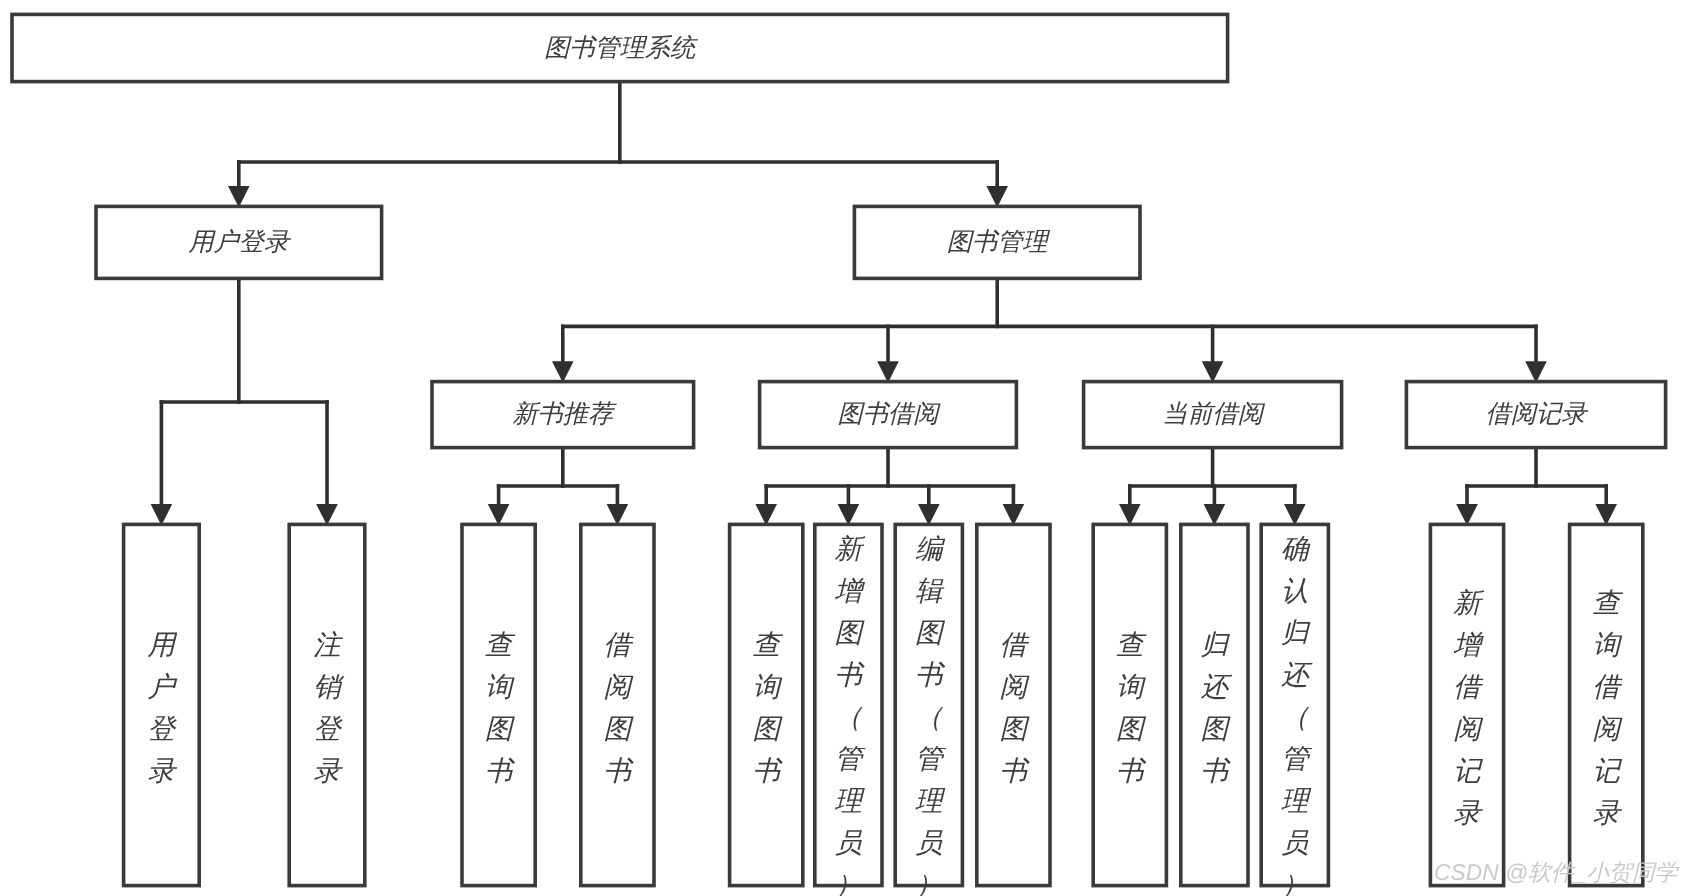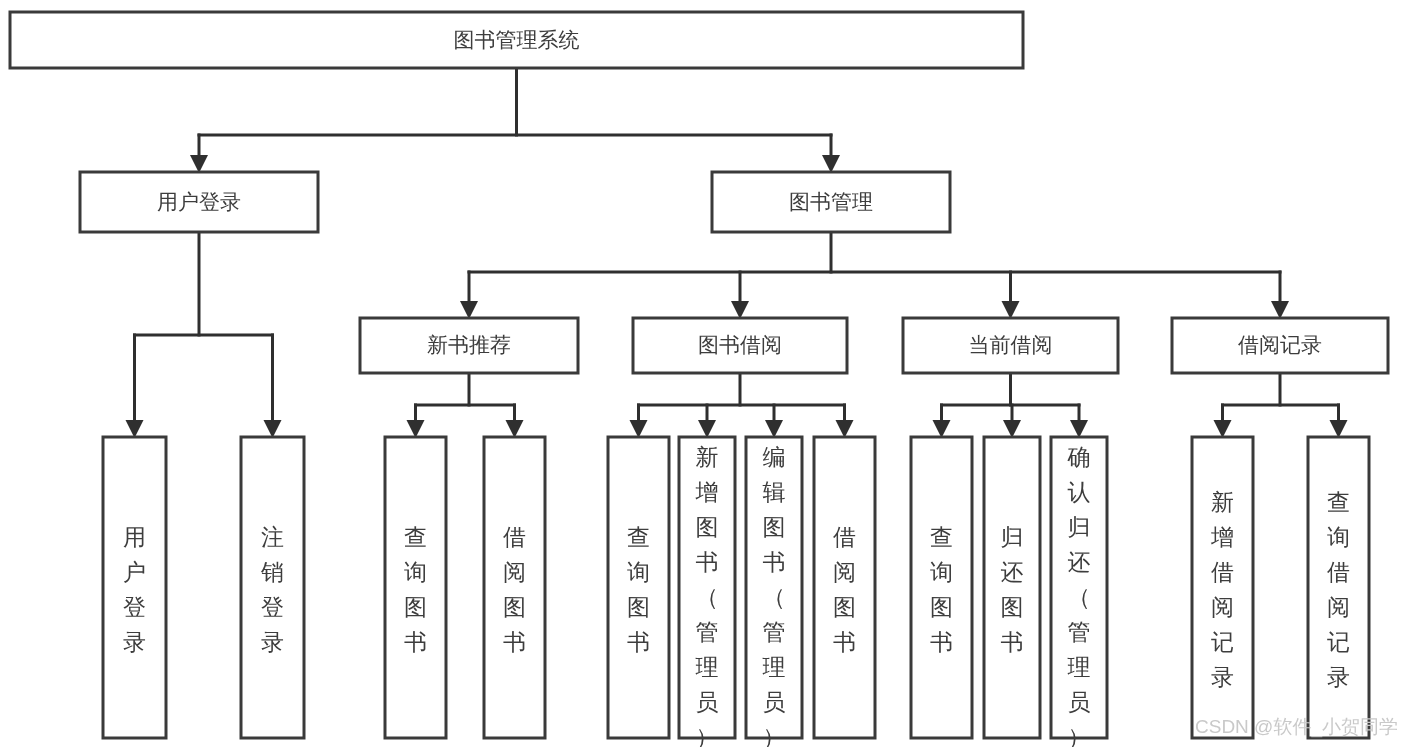--- a/index.html
+++ b/index.html
@@ -14,20 +14,21 @@
     font-family: "Liberation Sans", "DejaVu Sans", sans-serif;
     overflow: hidden;
     position: relative;
   }
   #diagram-root {
     position: absolute;
     left: 0;
     top: 0;
     width: 1378px;
     height: 747px;
+    font-style: italic;
   }
   svg.diagram {
     display: block;
     width: 1405px;
     height: 747px;
   }
   .node-rect {
     fill: #ffffff;
     stroke: #3a3a3a;
     stroke-width: 3;

